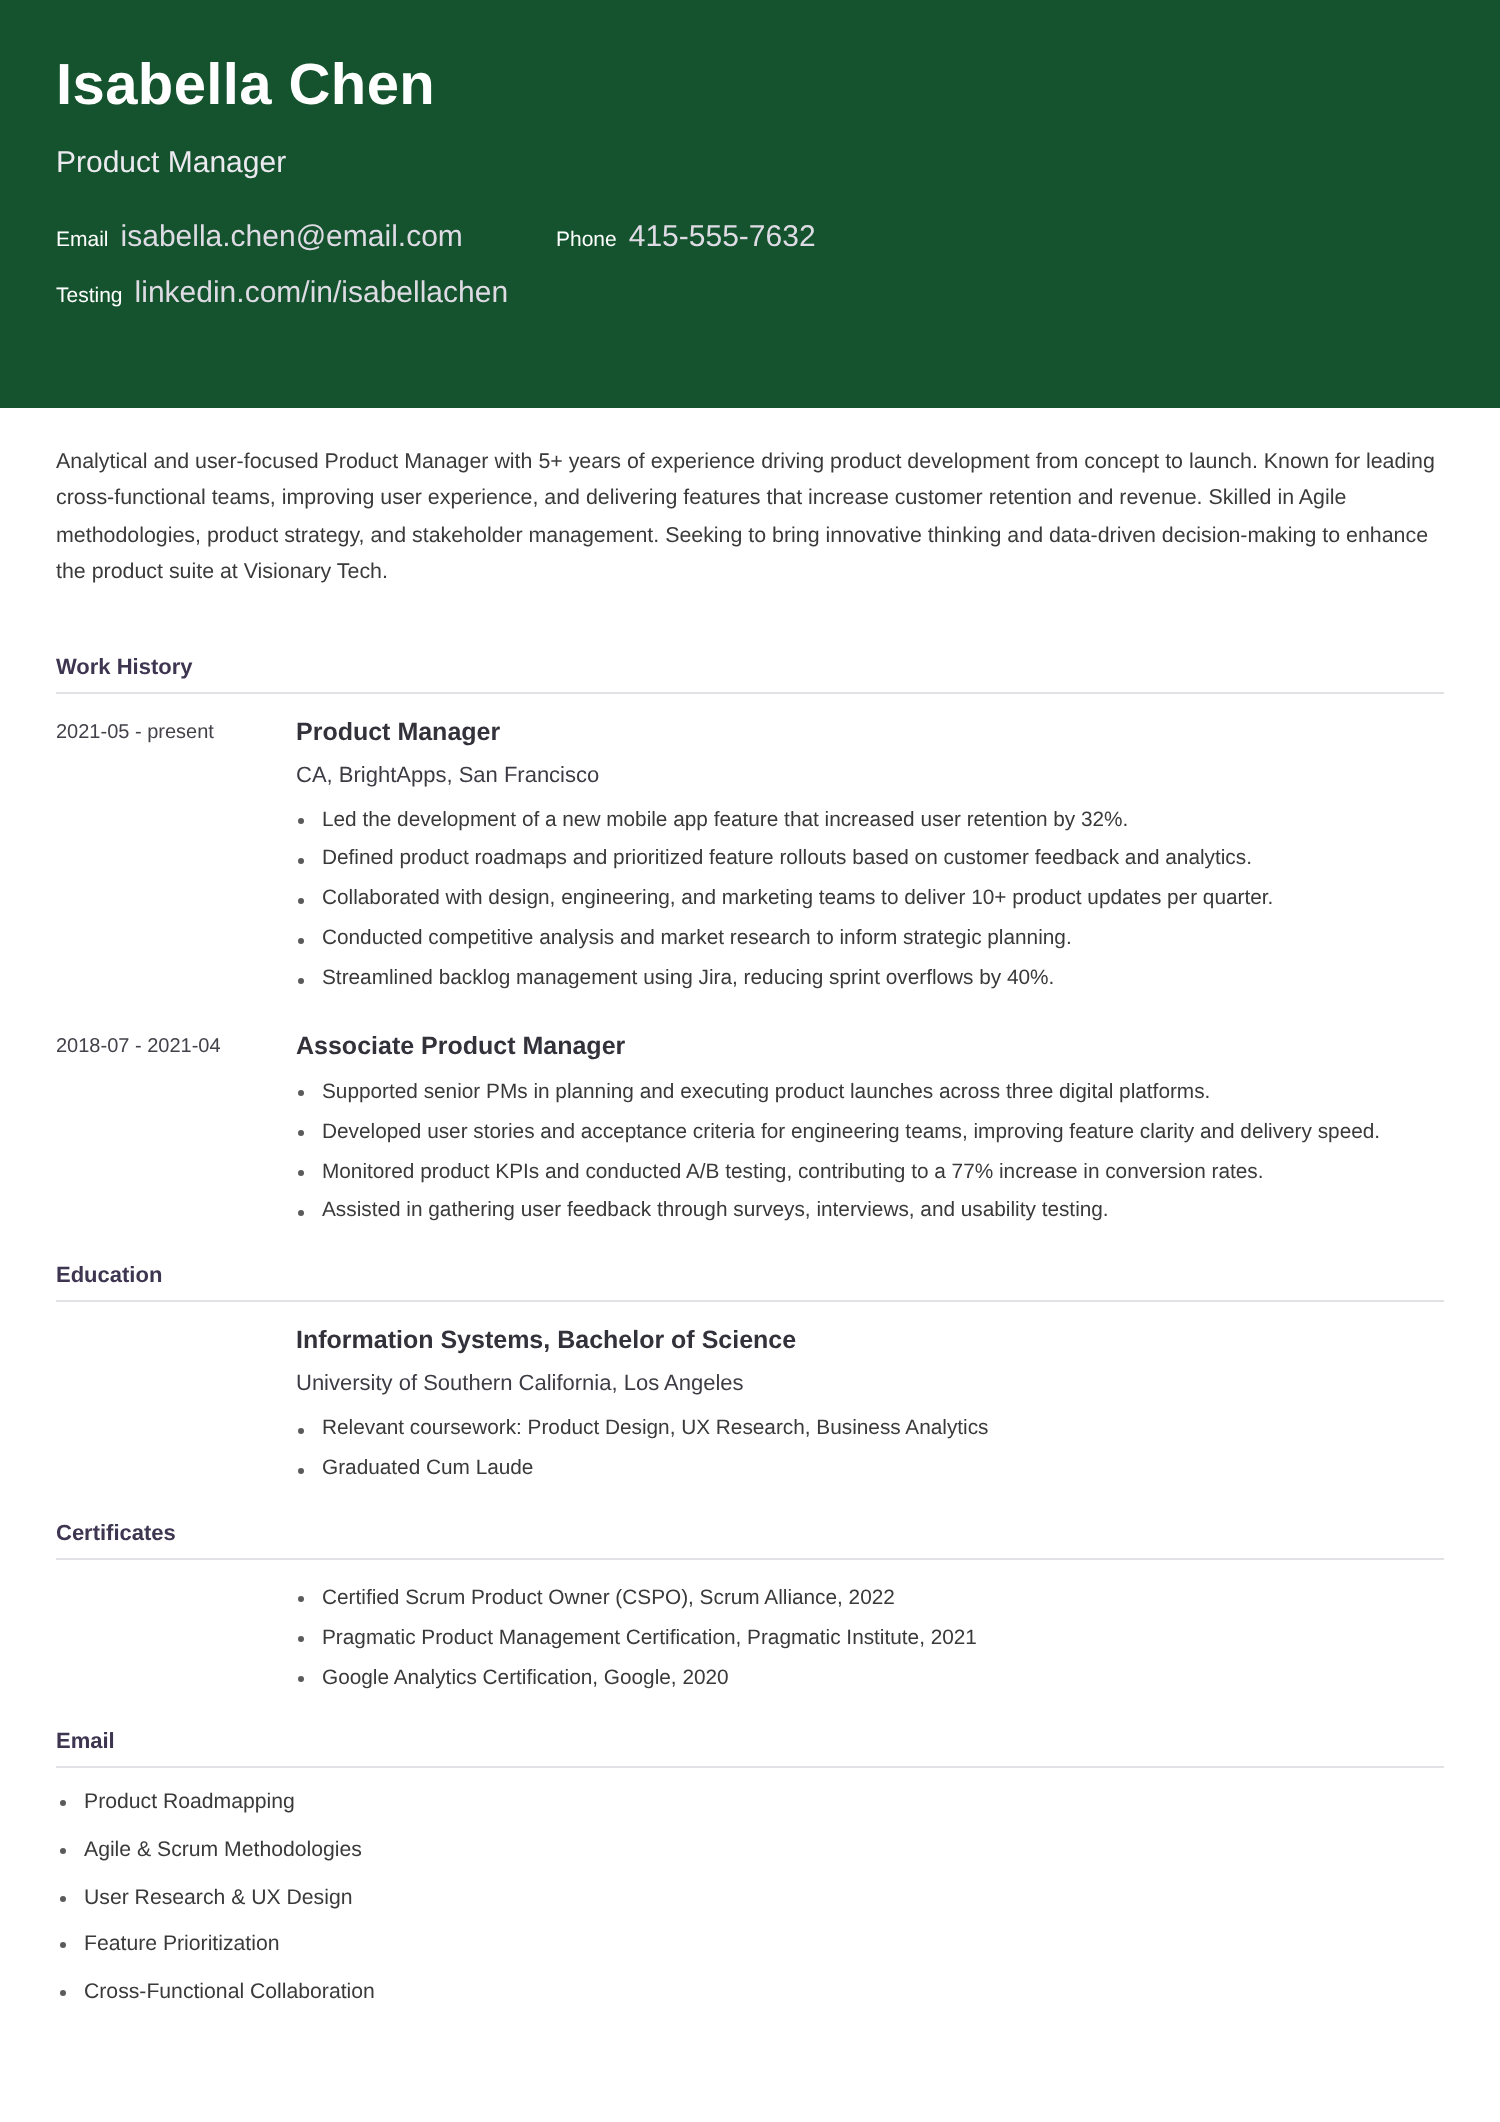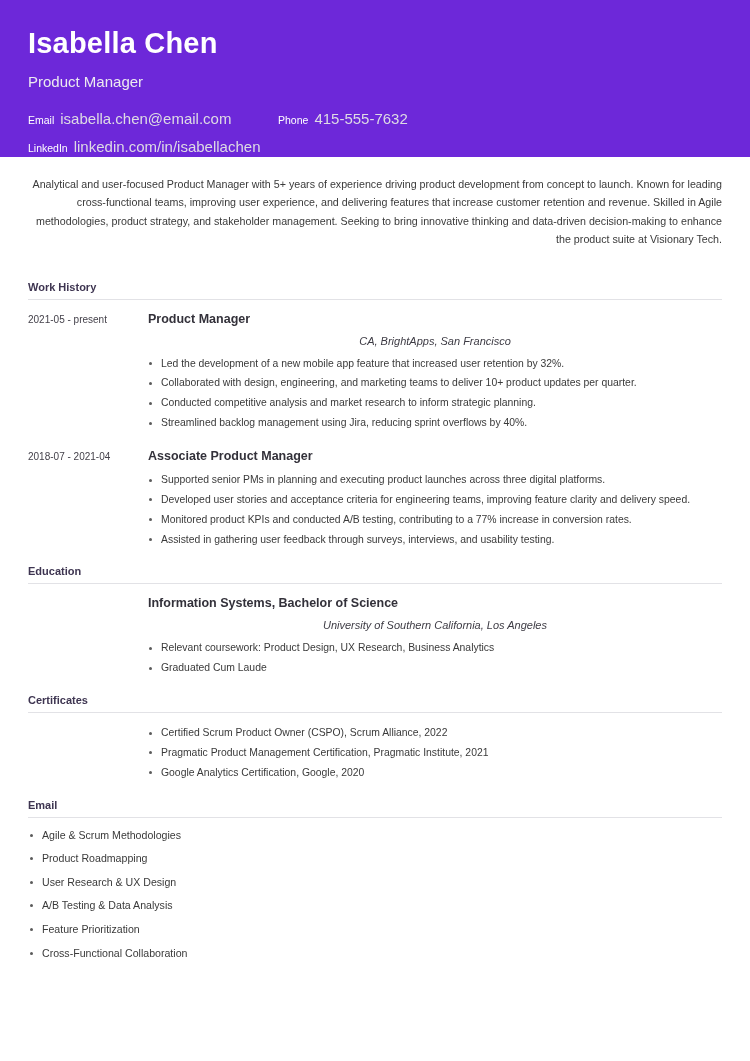--- a/index.html
+++ b/index.html
@@ -18,23 +18,23 @@
 
   .page {
     width: 750px;
     min-height: 1061px;
     background: #ffffff;
     position: relative;
   }
 
   
   .header {
-    background: #6d28d9;
+    background: #14532d;
     padding: 26px 28px 20px 28px;
-    height: 157px;
+    height: 204px;
   }
 
   .name {
     font-size: 29px;
     font-weight: bold;
     color: #ffffff;
     letter-spacing: 0.2px;
     line-height: 1.2;
     margin-bottom: 12px;
   }
@@ -77,21 +77,21 @@
 
   
   .content {
     padding: 18px 28px 30px 28px;
   }
 
   .summary {
     font-size: 10.7px;
     line-height: 1.72;
     color: #3a3a3a;
-    text-align: right;
+    text-align: left;
     margin-bottom: 32px;
   }
 
   .section { margin-bottom: 4px; }
 
   .section-title {
     font-size: 11px;
     font-weight: bold;
     color: #3e3551;
     padding-bottom: 6px;
@@ -125,24 +125,22 @@
 
   .entry-title {
     font-size: 12.5px;
     font-weight: bold;
     color: #33313a;
     margin-bottom: 9px;
   }
 
   .entry-sub {
     font-size: 11px;
-    font-style: italic;
     color: #3d3b44;
     margin-bottom: 9px;
-    text-align: center;
   }
 
   ul.bullets {
     list-style: none;
     margin: 0;
     padding: 0;
   }
 
   ul.bullets li {
     position: relative;
@@ -206,21 +204,21 @@
           <span class="contact-label">Email</span>
           <span class="contact-value">isabella.chen@email.com</span>
         </div>
         <div class="contact-cell">
           <span class="contact-label">Phone</span>
           <span class="contact-value">415-555-7632</span>
         </div>
       </div>
       <div class="contact-row">
         <div class="contact-cell col1">
-          <span class="contact-label">LinkedIn</span>
+          <span class="contact-label">Testing</span>
           <span class="contact-value">linkedin.com/in/isabellachen</span>
         </div>
       </div>
     </div>
   </div>
 
   <div class="content">
 
     <div class="summary">Analytical and user-focused Product Manager with 5+ years of experience driving product development from concept to launch. Known for leading cross-functional teams, improving user experience, and delivering features that increase customer retention and revenue. Skilled in Agile methodologies, product strategy, and stakeholder management. Seeking to bring innovative thinking and data-driven decision-making to enhance the product suite at Visionary Tech.</div>
 
@@ -228,20 +226,21 @@
       <div class="section-title">Work History</div>
       <div class="section-rule"></div>
       <div id="work-entries">
           <div class="entry">
             <div class="entry-dates">2021-05  - present</div>
             <div class="entry-main">
               <div class="entry-title">Product Manager</div>
               <div class="entry-sub">CA, BrightApps, San Francisco</div>
               <ul class="bullets">
                 <li>Led the development of a new mobile app feature that increased user retention by 32%.</li>
+                <li>Defined product roadmaps and prioritized feature rollouts based on customer feedback and analytics.</li>
                 <li>Collaborated with design, engineering, and marketing teams to deliver 10+ product updates per quarter.</li>
                 <li>Conducted competitive analysis and market research to inform strategic planning.</li>
                 <li>Streamlined backlog management using Jira, reducing sprint overflows by 40%.</li>
               </ul>
             </div>
           </div>
           <div class="entry">
             <div class="entry-dates">2018-07  - 2021-04</div>
             <div class="entry-main">
               <div class="entry-title">Associate Product Manager</div>
@@ -288,23 +287,22 @@
               </ul>
             </div>
           </div>
         </div>
     </div>
 
     <div class="section">
       <div class="section-title">Email</div>
       <div class="section-rule"></div>
       <ul class="skills" id="skills-list">
+          <li>Product Roadmapping</li>
           <li>Agile &amp; Scrum Methodologies</li>
-          <li>Product Roadmapping</li>
           <li>User Research &amp; UX Design</li>
-          <li>A/B Testing &amp; Data Analysis</li>
           <li>Feature Prioritization</li>
           <li>Cross-Functional Collaboration</li>
         </ul>
     </div>
 
   </div>
 </div>
 
 </body></html>

